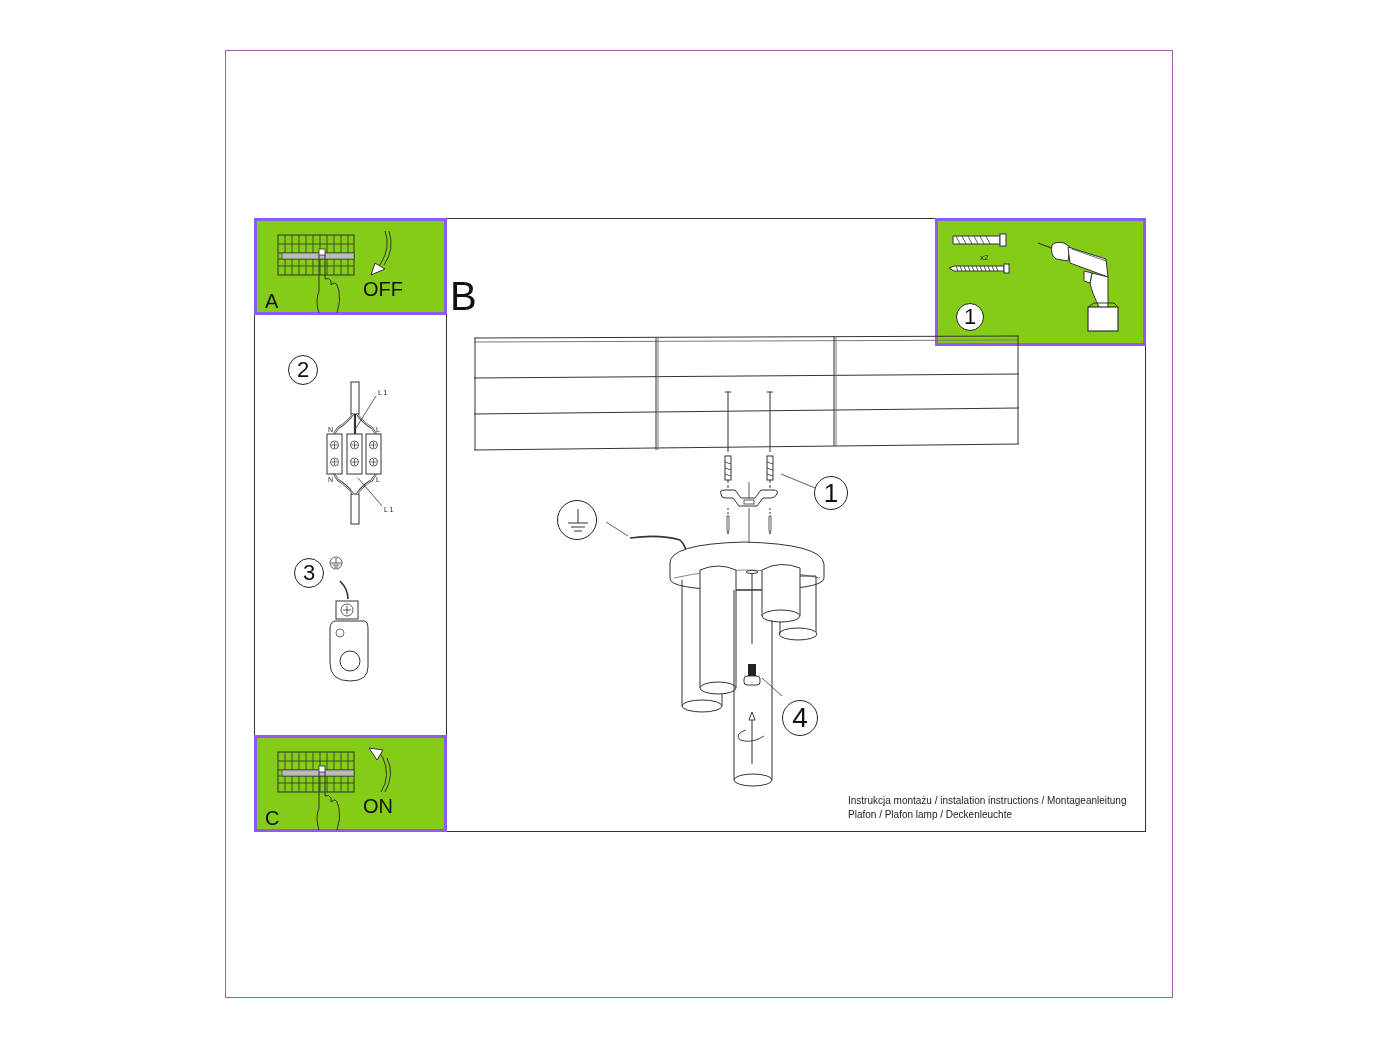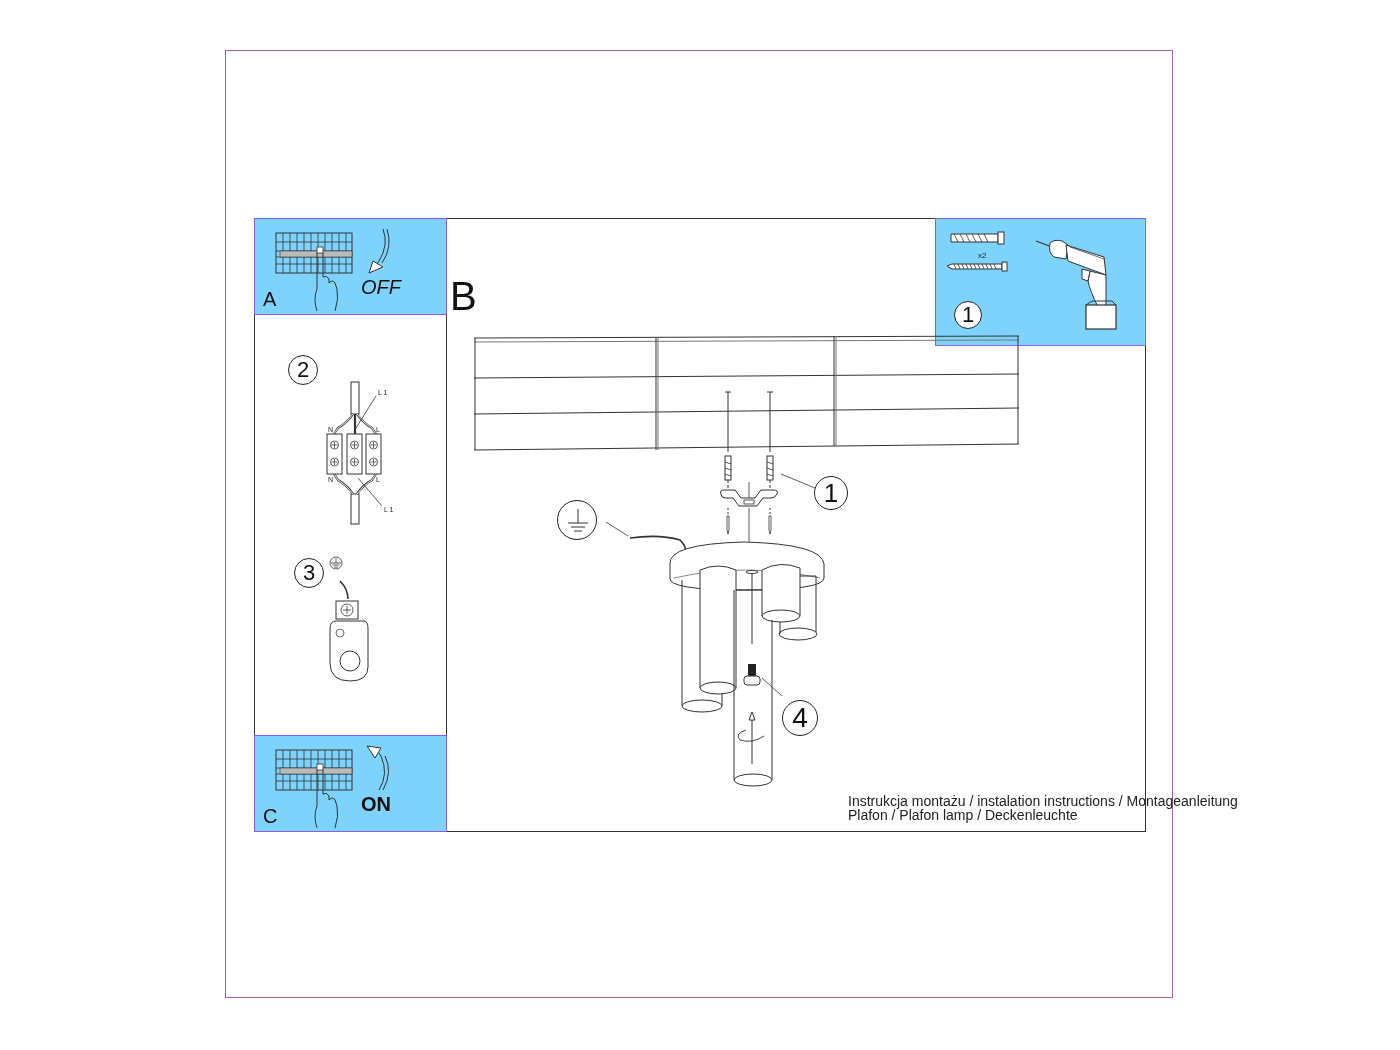--- a/index.html
+++ b/index.html
@@ -1,28 +1,28 @@
 <!DOCTYPE html>
 <html><head>
 <meta charset="utf-8">
 <style>
   html, body { margin: 0; padding: 0; background: #ffffff; }
   body { width: 1400px; height: 1050px; position: relative; overflow: hidden; font-family: "Liberation Sans", sans-serif; color: #111; }
   .page-frame { position: absolute; left: 225px; top: 50px; width: 948px; height: 948px; border: 1px solid #a060a8; box-sizing: border-box; }
   .sheet { position: absolute; left: 254px; top: 218px; width: 892px; height: 614px; border: 1px solid #333; box-sizing: border-box; }
-  .panel { position: absolute; border: 1px solid #8b5cf6; box-sizing: border-box; background: #7dd3fc; }
+  .panel { position: absolute; border: 3px solid #8b5cf6; box-sizing: border-box; background: #84cc16; }
   .panel-a { left: 254px; top: 218px; width: 193px; height: 97px; }
   .panel-c { left: 254px; top: 735px; width: 193px; height: 97px; }
   .panel-1 { left: 935px; top: 218px; width: 211px; height: 128px; }
   .left-col-line { position: absolute; left: 446px; top: 218px; width: 1px; height: 614px; background: #333; }
   .letter { position: absolute; font-size: 20px; line-height: 1; }
   .switch-label { position: absolute; font-size: 20px; line-height: 1; }
   .big-letter { position: absolute; left: 450px; top: 276px; font-size: 40px; line-height: 1; }
   .circle-num { position: absolute; border: 1.2px solid #222; border-radius: 50%; display: flex; align-items: center; justify-content: center; box-sizing: border-box; background: #fff; }
-  .title-block { position: absolute; left: 848px; top: 794px; font-size: 14px; line-height: 14px; color: #222; }
+  .title-block { position: absolute; left: 848px; top: 794px; font-size: 10px; line-height: 14px; color: #222; }
   svg { position: absolute; overflow: visible; }
   .wire-label { font-family: "Liberation Sans", sans-serif; font-size: 7px; fill: #222; }
   .x2-label { font-family: "Liberation Sans", sans-serif; font-size: 8px; fill: #222; }
 </style>
 </head>
 <body>
 
 <div class="page-frame"></div>
 <div class="sheet"></div>
 <div class="left-col-line"></div>
@@ -49,21 +49,21 @@
     <rect x="7" y="22" width="72" height="6" fill="#bbb" stroke="#333" stroke-width="0.6"></rect>
     <rect x="44" y="18" width="6" height="6" fill="#fff" stroke="#333" stroke-width="0.8"></rect>
     <path d="M44 24 L44 60 Q40 70 44 82 M50 24 L50 48 Q54 46 56 50 L56 54 Q60 50 62 54 L64 60 Q66 70 62 82" fill="none" stroke="#333" stroke-width="1"></path>
   </svg>
   <svg style="left:108px;top:8px;" width="30" height="50" viewBox="0 0 30 50">
     <path d="M20 2 Q26 18 16 34 L12 40" fill="none" stroke="#333" stroke-width="1"></path>
     <path d="M24 2 Q30 20 19 36" fill="none" stroke="#333" stroke-width="1"></path>
     <path d="M6 46 L10 34 L20 40 Z" fill="#fff" stroke="#333" stroke-width="1"></path>
   </svg>
   <div class="letter" style="left:8px;top:70px;">A</div>
-  <div class="switch-label" style="left:106px;top:58px;font-style:italic;">OFF</div>
+  <div class="switch-label" style="left:106px;top:58px;">OFF</div>
 </div>
 
 <div class="big-letter">B</div>
 
 <div class="panel panel-c">
   <svg style="left:18px;top:10px;" width="90" height="82" viewBox="0 0 90 82">
     <rect x="3" y="4" width="76" height="40" fill="none" stroke="#333" stroke-width="1"></rect>
     <g stroke="#333" stroke-width="0.8" fill="none">
       <line x1="10" y1="4" x2="10" y2="44"></line>
         <line x1="17" y1="4" x2="17" y2="44"></line>
@@ -83,21 +83,21 @@
     <rect x="7" y="22" width="72" height="6" fill="#bbb" stroke="#333" stroke-width="0.6"></rect>
     <rect x="44" y="18" width="6" height="6" fill="#fff" stroke="#333" stroke-width="0.8"></rect>
     <path d="M44 24 L44 60 Q40 70 44 82 M50 24 L50 48 Q54 46 56 50 L56 54 Q60 50 62 54 L64 60 Q66 70 62 82" fill="none" stroke="#333" stroke-width="1"></path>
   </svg>
   <svg style="left:108px;top:6px;" width="30" height="50" viewBox="0 0 30 50">
     <path d="M16 48 Q26 32 18 14 L14 8" fill="none" stroke="#333" stroke-width="1"></path>
     <path d="M20 48 Q30 30 22 14" fill="none" stroke="#333" stroke-width="1"></path>
     <path d="M4 4 L18 6 L12 16 Z" fill="#fff" stroke="#333" stroke-width="1"></path>
   </svg>
   <div class="letter" style="left:8px;top:70px;">C</div>
-  <div class="switch-label" style="left:106px;top:58px;font-weight:bold;">ON</div>
+  <div class="switch-label" style="left:106px;top:58px;">ON</div>
 </div>
 
 <div class="panel panel-1">
   <svg style="left:14px;top:12px;" width="56" height="14" viewBox="0 0 56 14">
     <path d="M1 3 L48 3 L48 11 L1 11 Z" fill="#fff" stroke="#333" stroke-width="1"></path>
     <path d="M4 3 L8 11 M10 3 L14 11 M16 3 L20 11 M22 3 L26 11 M28 3 L32 11 M34 3 L38 11" stroke="#333" stroke-width="0.8"></path>
     <rect x="48" y="1" width="6" height="12" fill="#fff" stroke="#333" stroke-width="1"></rect>
   </svg>
   <svg style="left:40px;top:30px;" width="20" height="12" viewBox="0 0 20 12">
     <text class="x2-label" x="2" y="9">x2</text>

